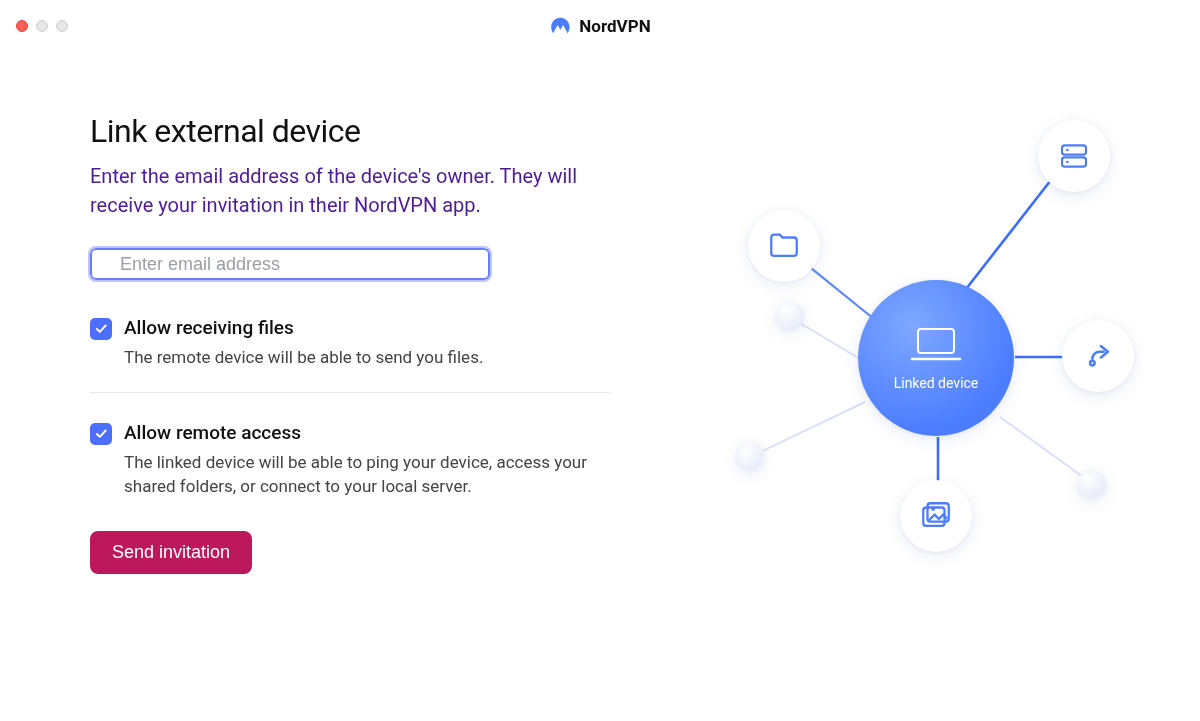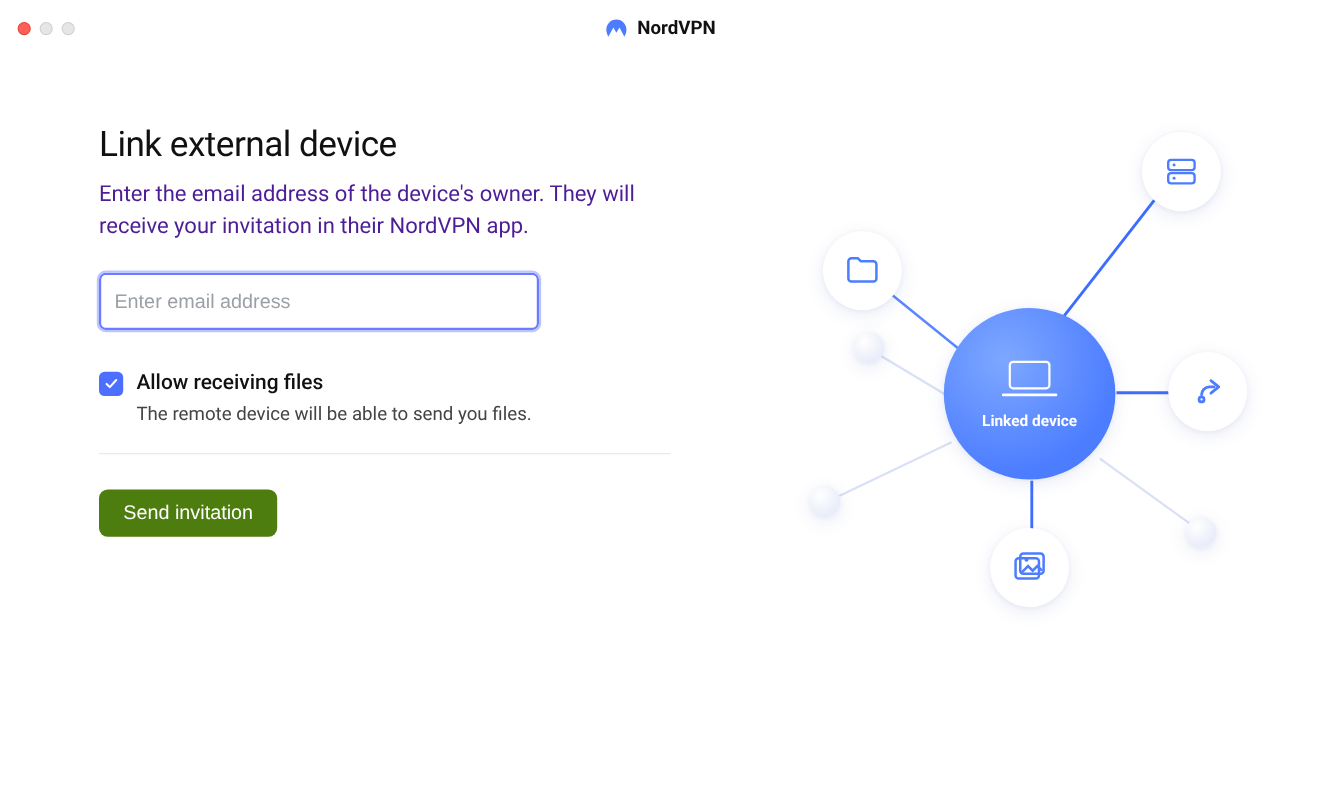--- a/index.html
+++ b/index.html
@@ -57,25 +57,25 @@
   }
   .subtitle {
     font-size: 20px;
     line-height: 1.45;
     color: #4c1d95;
     margin-bottom: 28px;
     max-width: 520px;
   }
   .email-field {
     width: 400px;
-    height: 52px;
+    height: 32px;
     border: 2px solid #6b7cff;
     outline: 2px solid #bcc5ff;
     border-radius: 6px;
-    padding: 0 12px;
+    padding: 0 28px;
     font-size: 18px;
     color: #0f172a;
     margin-bottom: 30px;
   }
   .email-field::placeholder { color: #9aa0a6; }
   .option {
     display: flex;
     gap: 12px;
     padding: 6px 0 22px 0;
   }
@@ -104,21 +104,21 @@
     margin-bottom: 6px;
   }
   .option-text .desc {
     font-size: 17px;
     color: #444;
     line-height: 1.45;
     max-width: 480px;
   }
   .send-btn {
     margin-top: 10px;
-    background: #4d7c0f;
+    background: #be185d;
     color: #fff;
     border: none;
     border-radius: 8px;
     padding: 11px 22px;
     font-size: 18px;
     font-weight: 500;
     cursor: pointer;
   }
   .right {
     flex: 1;
@@ -144,21 +144,21 @@
   .node.med { width: 72px; height: 72px; }
   .node.center {
     width: 156px; height: 156px;
     background: radial-gradient(circle at 35% 30%, #7ea8ff, #4c7dff 70%);
     color: #fff;
     flex-direction: column;
     gap: 10px;
   }
   .center-label {
     font-size: 14px;
-    font-weight: 700;
+    font-weight: 400;
   }
   .lines {
     position: absolute;
     top:0; left:0; width:100%; height:100%;
     pointer-events:none;
   }
 </style>
 </head>
 <body>
 
@@ -191,20 +191,31 @@
           <path d="M5 12 l5 5 L20 6" stroke="#fff" stroke-width="3.2" fill="none" stroke-linecap="round" stroke-linejoin="round"></path>
         </svg>
       </div>
       <div class="option-text">
         <div class="label">Allow receiving files</div>
         <div class="desc">The remote device will be able to send you files.</div>
       </div>
     </div>
     <div class="divider"></div>
 
+    <div class="option">
+      <div class="checkbox">
+        <svg width="14" height="14" viewBox="0 0 24 24">
+          <path d="M5 12 l5 5 L20 6" stroke="#fff" stroke-width="3.2" fill="none" stroke-linecap="round" stroke-linejoin="round"></path>
+        </svg>
+      </div>
+      <div class="option-text">
+        <div class="label">Allow remote access</div>
+        <div class="desc">The linked device will be able to ping your device, access your shared folders, or connect to your local server.</div>
+      </div>
+    </div>
 
     <button class="send-btn">Send invitation</button>
   </div>
 
   <div class="right">
     <div class="diagram">
       <svg class="lines" viewBox="0 0 460 500">
         <line x1="95" y1="145" x2="200" y2="230" stroke="#5b86ff" stroke-width="2.2"></line>
         <line x1="375" y1="60" x2="262" y2="205" stroke="#3d6dff" stroke-width="2.6"></line>
         <line x1="325" y1="255" x2="392" y2="255" stroke="#3d6dff" stroke-width="2.6"></line>

